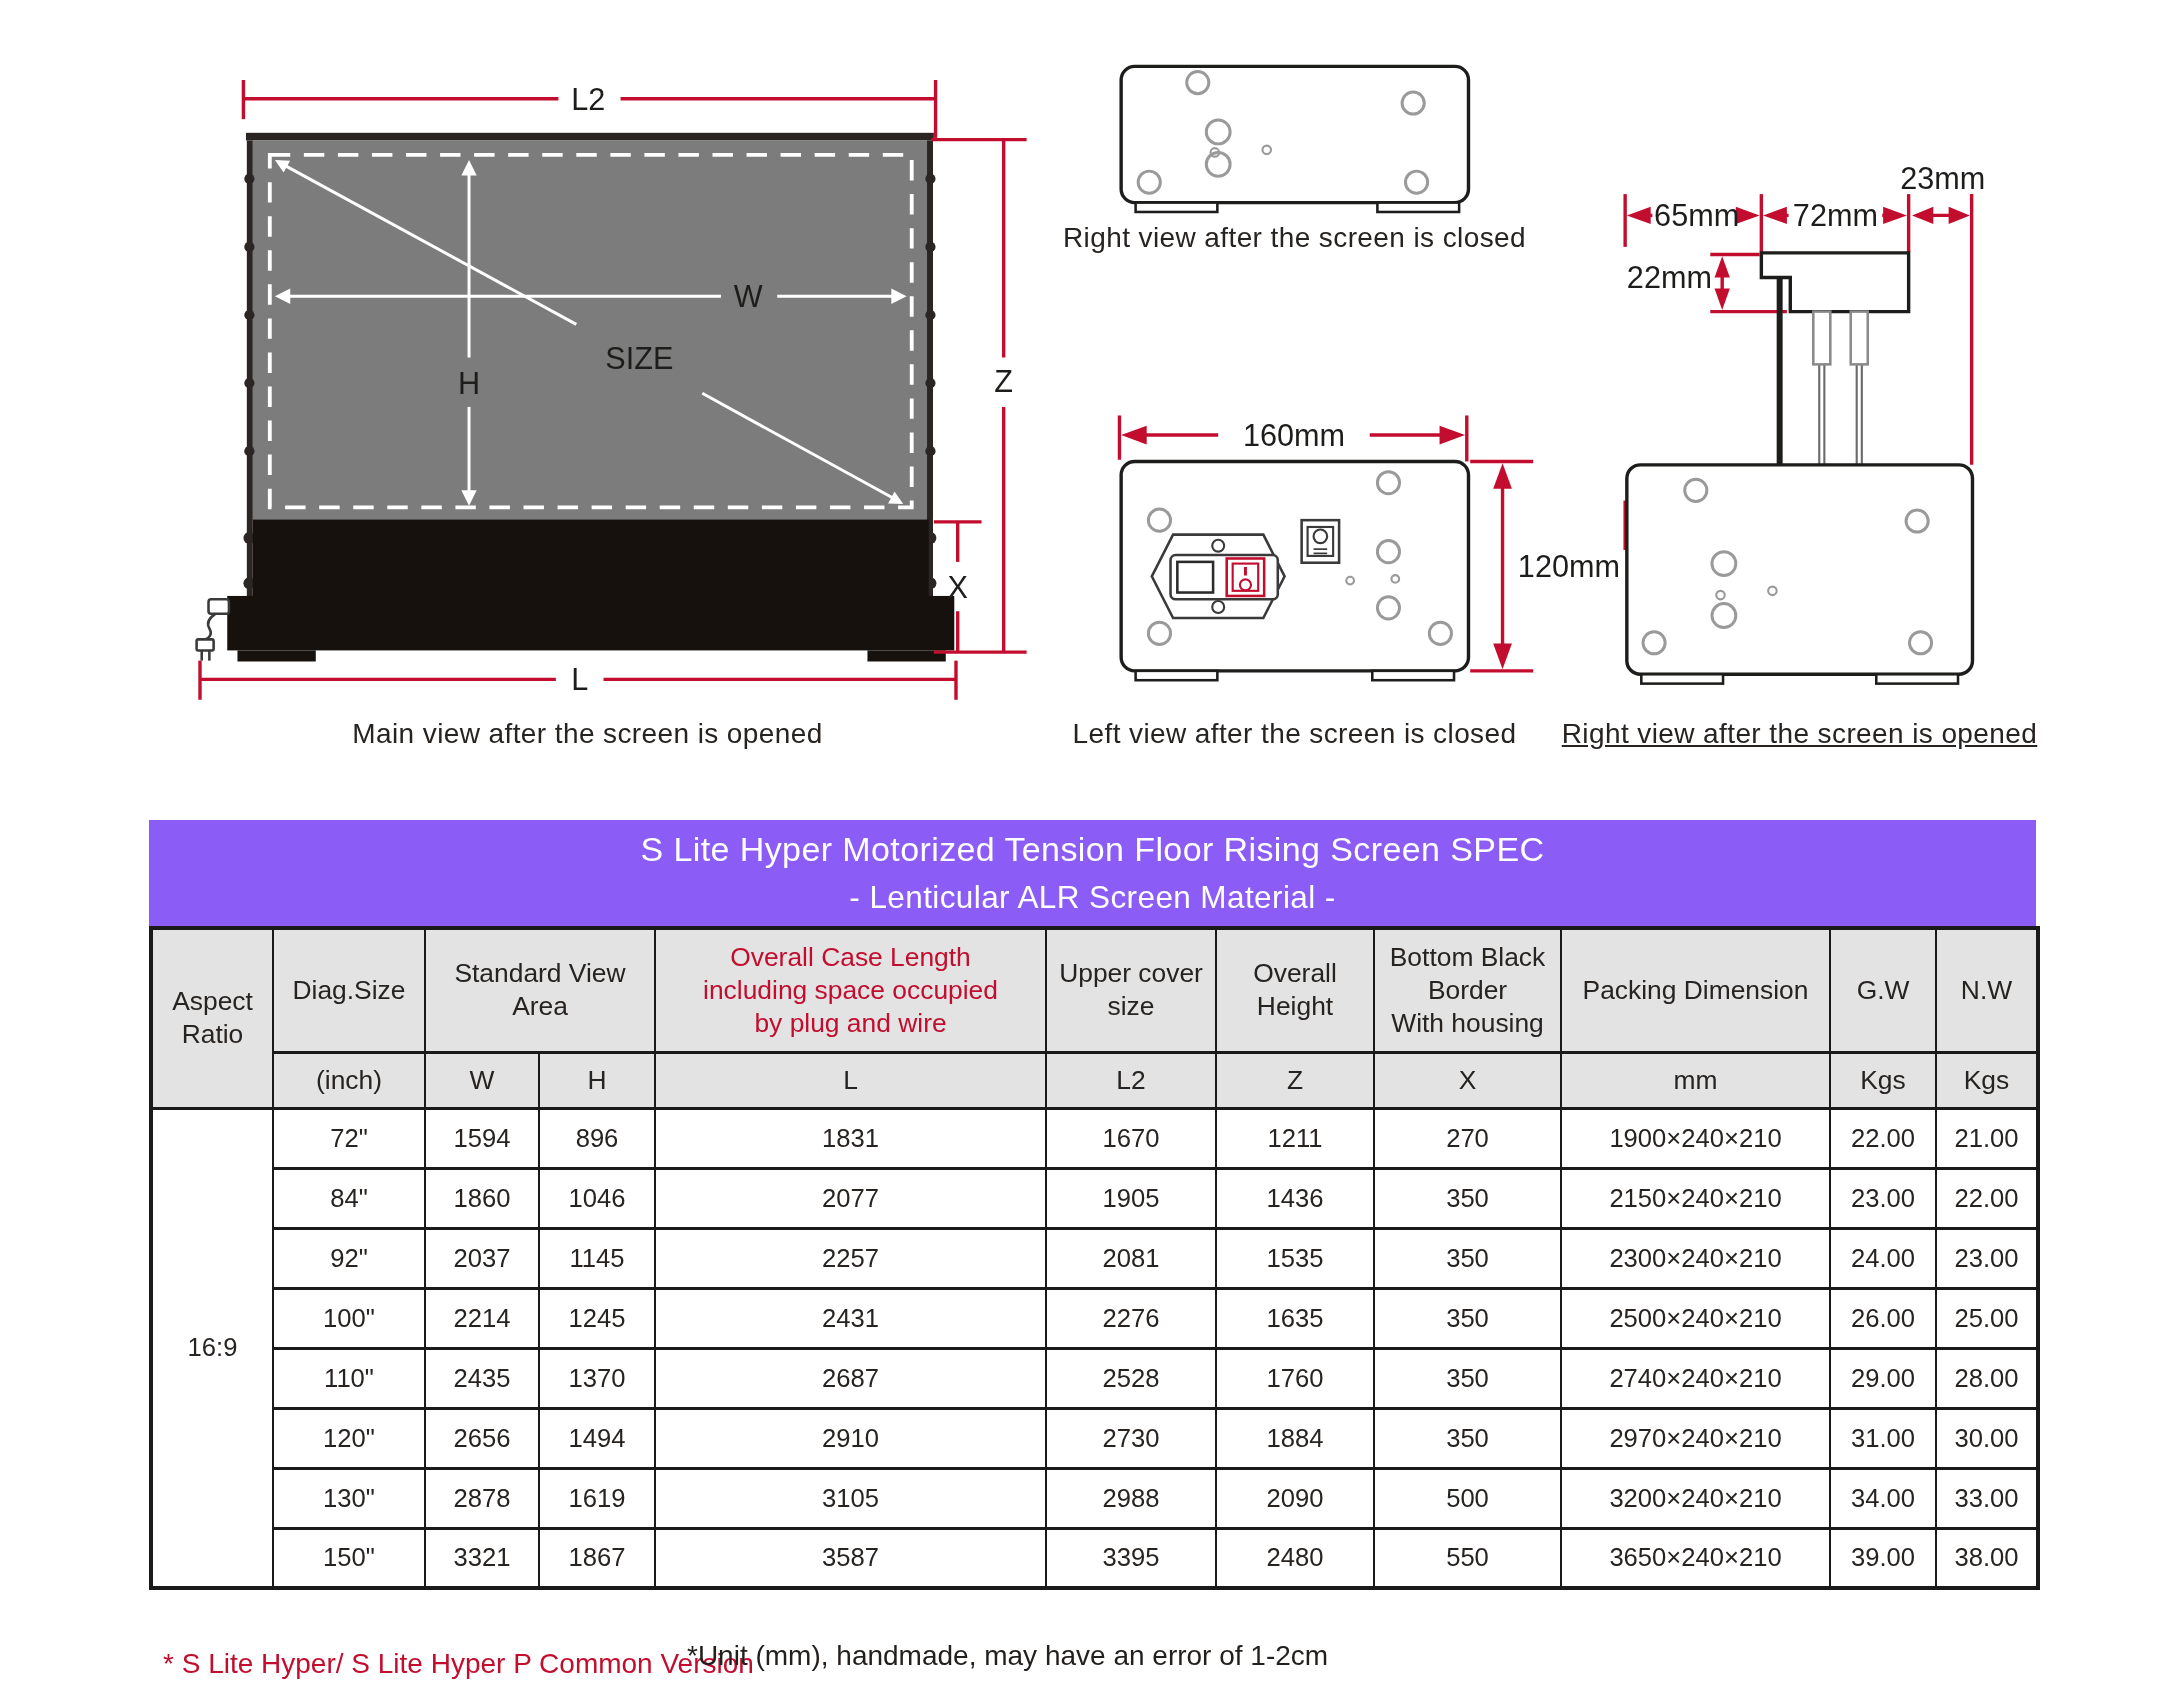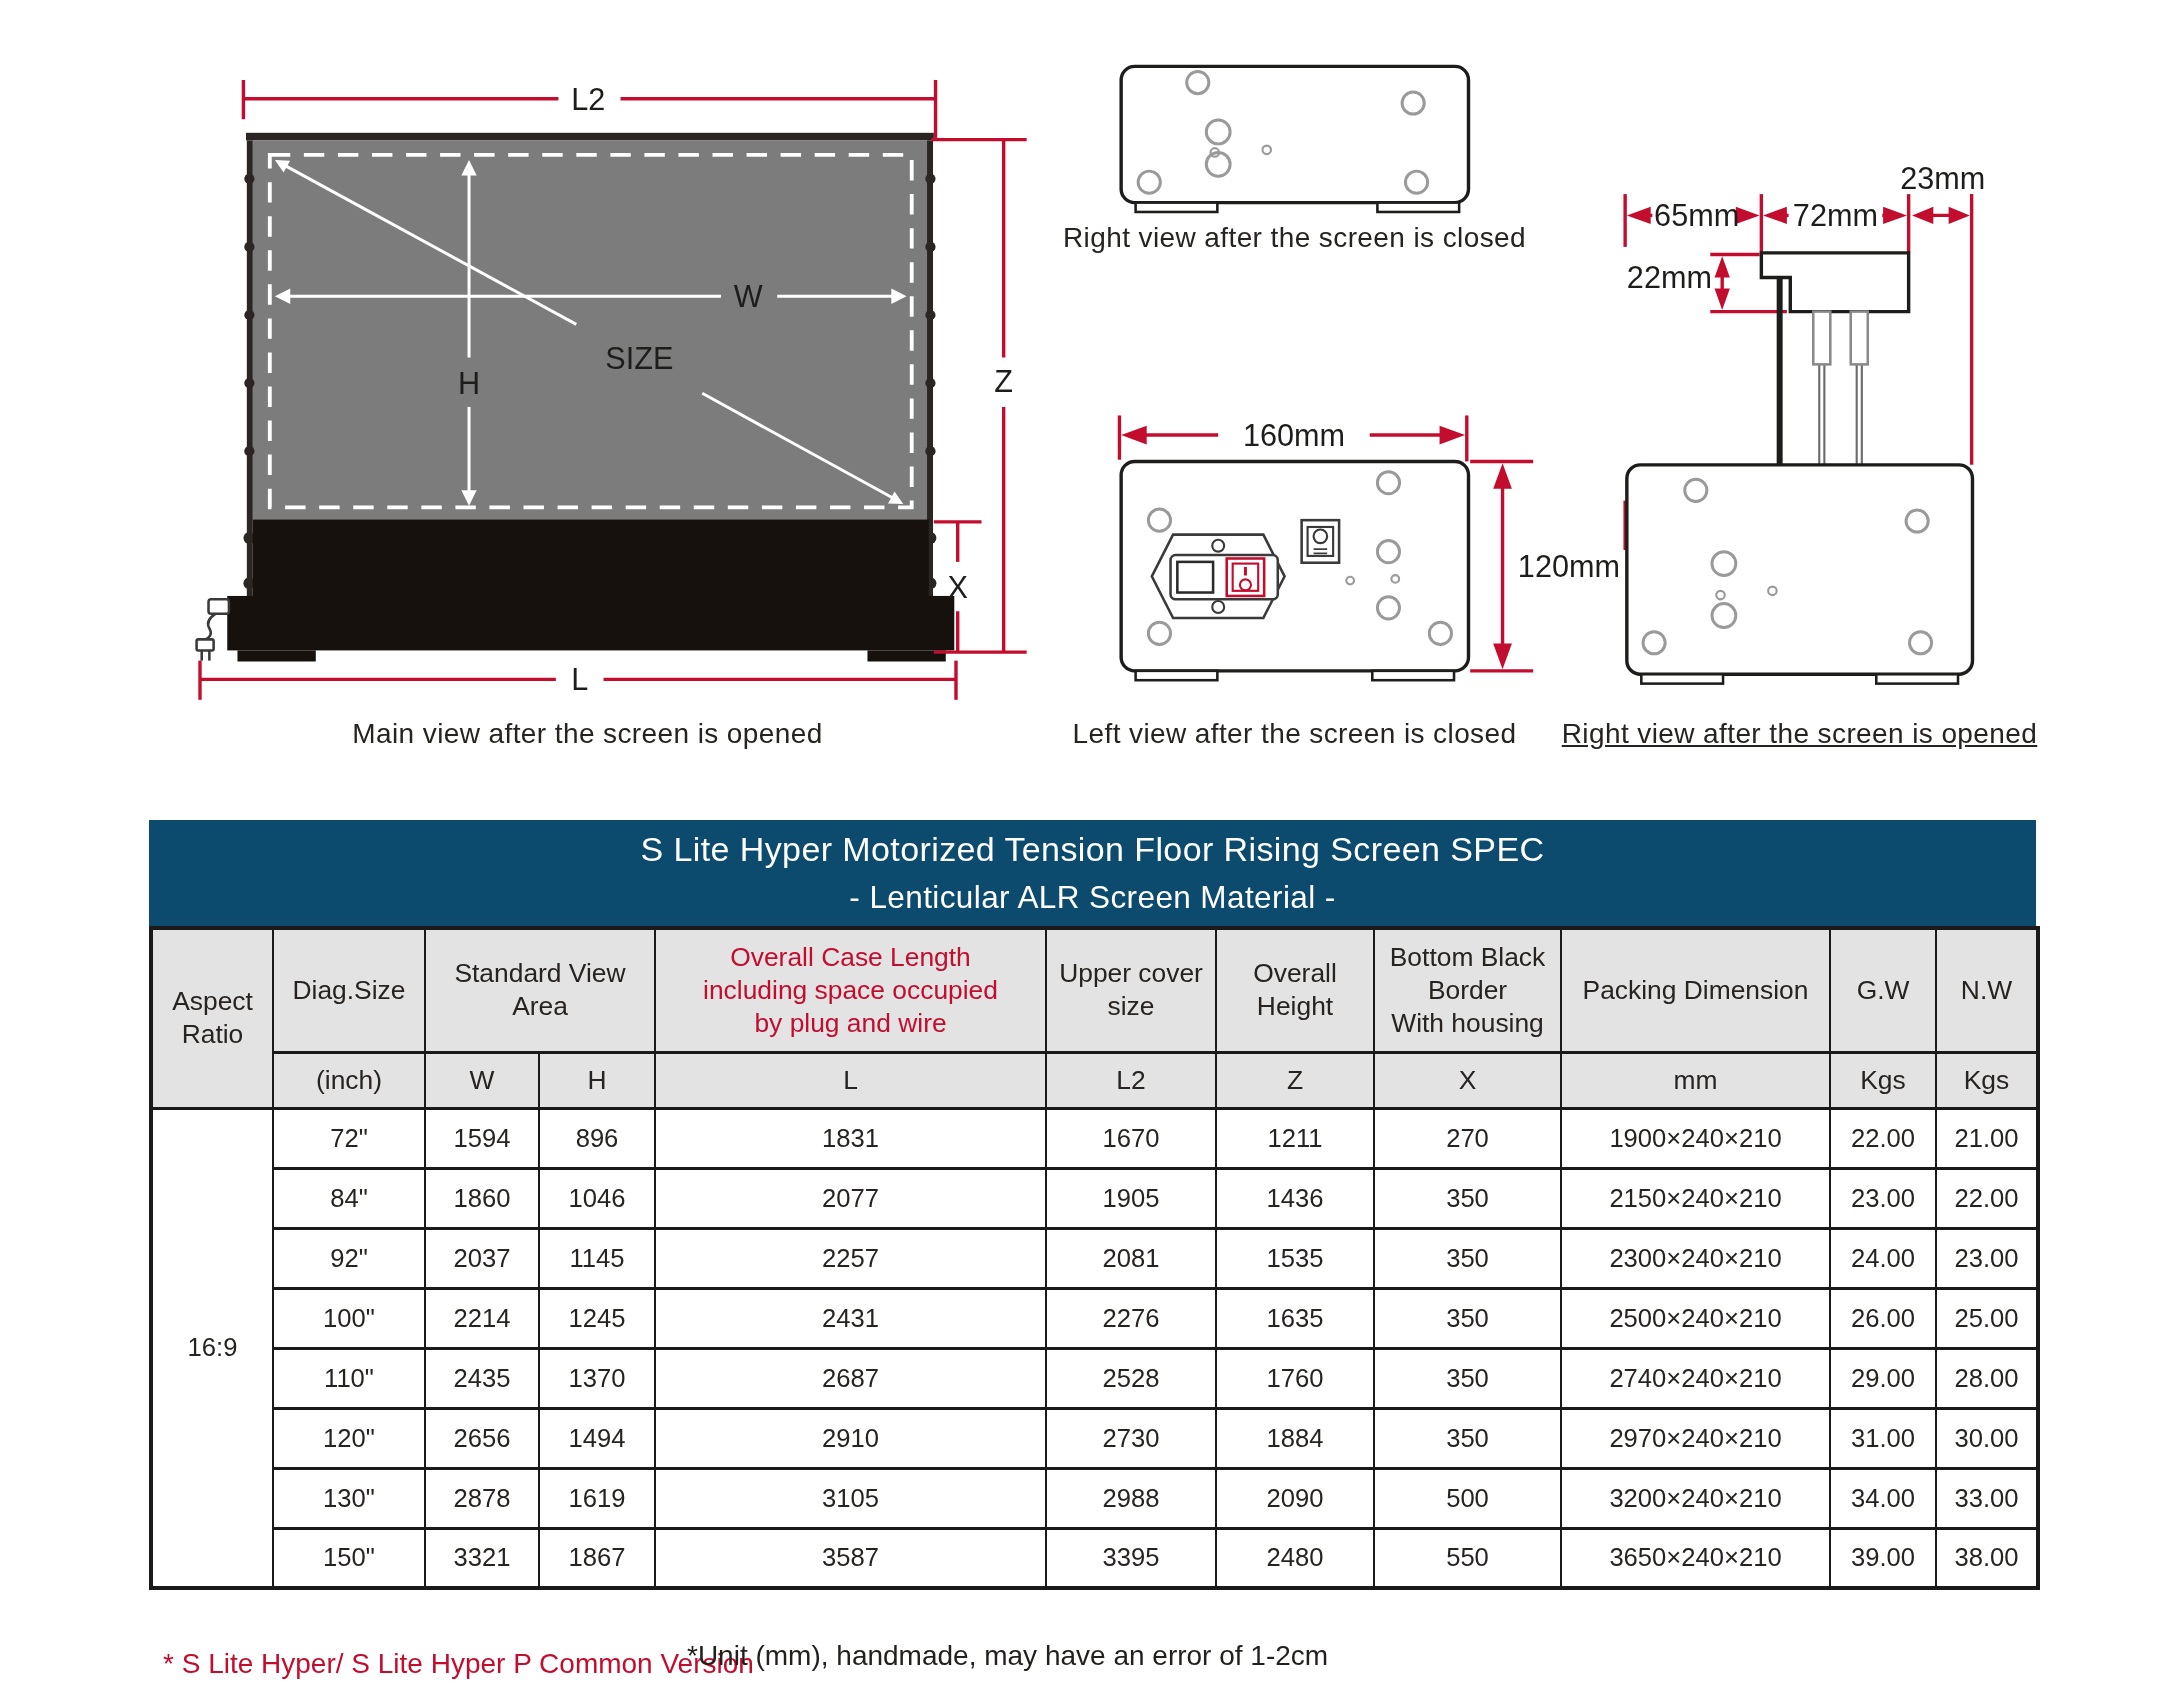--- a/index.html
+++ b/index.html
@@ -3,21 +3,21 @@
 <meta charset="utf-8">
 <style>
   html,body{margin:0;padding:0;background:#ffffff;}
   .page{position:relative;width:2181px;height:1694px;background:#fff;overflow:hidden;
         font-family:"Liberation Sans", sans-serif;color:#272321;padding-left:20px;}
   svg{position:absolute;left:0;top:0;font-family:"Liberation Sans", sans-serif;}
   svg text{fill:#1d1d1b;font-size:36px;}
   .cap{position:absolute;text-align:center;font-size:28px;color:#272321;letter-spacing:0.4px;}
   
   .spec-wrap{position:absolute;left:149px;top:820px;width:1887px;}
-  .title-bar{height:106px;background:#0c4a6e;color:#ffffff;display:flex;flex-direction:column;
+  .title-bar{height:106px;background:#8b5cf6;color:#ffffff;display:flex;flex-direction:column;
              align-items:center;justify-content:center;gap:10.2px;}
   .title-line1{font-size:34px;letter-spacing:0.4px;}
   .title-line2{font-size:31.5px;letter-spacing:0.4px;}
   table.spec{border-collapse:collapse;table-layout:fixed;width:1887px;border:4.3px solid #1a1a1a;}
   table.spec th, table.spec td{border:2.1px solid #1a1a1a;text-align:center;vertical-align:middle;
              font-weight:normal;padding:0 5.1px;box-sizing:border-box;}
   table.spec thead th{background:#e3e3e3;font-size:26.4px;white-space:pre-line;line-height:1.25;}
   table.spec thead tr.group-row th{height:124px;}
   table.spec thead tr.unit-row th{height:56px;border-top:3.4px solid #1a1a1a;}
   table.spec thead tr.unit-row th, table.spec thead th[rowspan]{border-bottom:3.8px solid #1a1a1a;}

